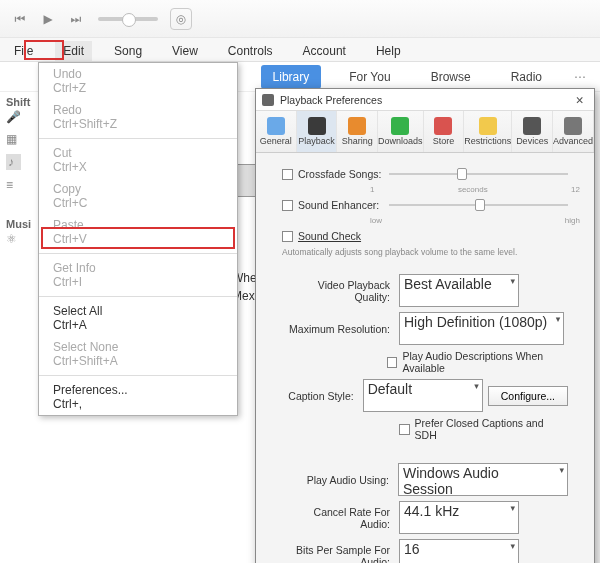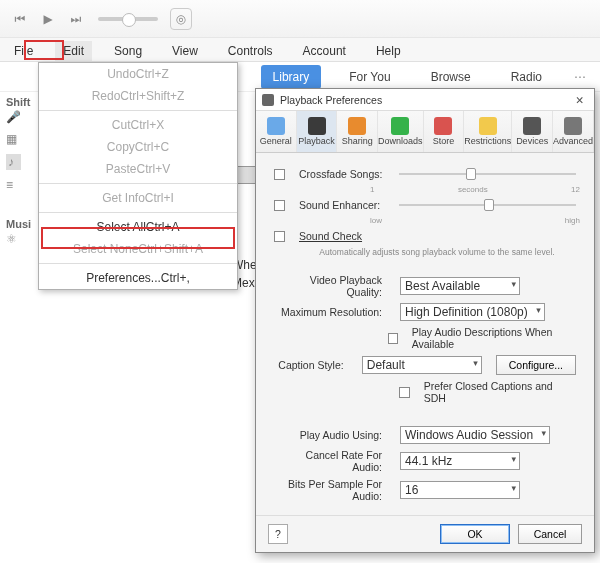--- a/index.html
+++ b/index.html
@@ -25,51 +25,51 @@
 .tab { padding:5px 12px; color:#444;}
 .tab.active { background:#4a90e2; color:#fff; border-radius:3px;}
 
 
 .side-label { position:absolute; left:6px; top:96px; font-size:11px; color:#666; font-weight:600;}
 .side-icons { position:absolute; left:6px; top:110px; display:flex; flex-direction:column; gap:8px; color:#888;}
 .side-music { position:absolute; left:6px; top:218px; font-size:11px; color:#666; font-weight:600;}
 
 
 .dropdown { position:absolute; left:38px; top:62px; width:200px; background:#fff; border:1px solid #b0b0b0; box-shadow:2px 2px 6px rgba(0,0,0,.25); z-index:10;}
-.drop-item { display:flex; justify-content:center; padding:4px 14px; color:#333;}
+.drop-item { display:flex; justify-content:flex-start; padding:4px 14px; color:#333;flex-direction:column;}
 .drop-item.disabled { color:#aaa;}
 .drop-sep { height:1px; background:#ddd; margin:3px 0;}
 .pref-highlight { position:absolute; left:41px; top:227px; width:194px; height:22px; border:2px solid #d93333; pointer-events:none; z-index:11;}
 
 
 .songs { position:absolute; left:200px; top:110px; width:60px; font-size:12px; color:#333; line-height:18px;}
 .songs .row { white-space:nowrap; overflow:hidden;}
 .songs .row.sel { background:#ddd;}
 
 
 .dialog { position:absolute; left:255px; top:88px; width:340px; background:#f4f4f4; border:1px solid #888; box-shadow:3px 3px 10px rgba(0,0,0,.35); z-index:20; font-size:10.5px;}
 .dlg-title { height:22px; background:#fff; display:flex; align-items:center; padding:0 6px; gap:6px; border-bottom:1px solid #ddd;}
 .dlg-title .ic { width:12px;height:12px;background:#666;border-radius:2px;}
 .dlg-title .close { margin-left:auto; color:#555; padding:0 4px;}
 .dlg-tabs { height:42px; background:linear-gradient(#f8f8f8,#eee); display:flex; border-bottom:1px solid #ccc;}
 .dt { flex:1; display:flex; flex-direction:column; align-items:center; justify-content:center; gap:1px; font-size:9px; color:#444; border-right:1px solid #e4e4e4;}
 .dt.active { background:#dde6f0;}
 .dt .ico { width:18px;height:18px;border-radius:3px;}
 .dlg-body { padding:10px 14px 8px; color:#333;}
-.frow { display:flex; align-items:center; margin:5px 4px; gap:14px;}
+.frow { display:flex; align-items:center; margin:5px 12px; gap:5px;}
 .flabel { width:112px; text-align:right; padding-right:4px;}
 .chk { width:11px;height:11px;border:1px solid #888;background:#fff;display:inline-block;}
 .slider { flex:1; height:2px; background:#ccc; position:relative;}
 .slider .thumb { position:absolute; top:-5px; width:10px;height:12px;background:#fff;border:1px solid #999;border-radius:2px;}
 .sliderlabels { display:flex; justify-content:space-between; font-size:8px; color:#999; margin:0 0 4px 100px;}
-.sel { height:18px; border:1px solid #999; background:#fff; padding:1px 16px 1px 4px; position:relative; min-width:120px; font-size:12px; display:inline-flex; align-items:flex-end;}
+.sel { height:33px; border:1px solid #999; background:#fff; padding:1px 16px 1px 4px; position:relative; min-width:120px; font-size:14px; display:inline-flex; align-items:flex-start;}
 .sel::after { content:"▾"; position:absolute; right:3px; top:1px; color:#555; font-size:9px;}
 .btn { height:20px; border:1px solid #999; background:linear-gradient(#fff,#eee); padding:1px 12px; font-size:10.5px;}
 .btn.primary { border-color:#2a6fc9; box-shadow:0 0 0 1px #8bbef5 inset;}
-.hint { font-size:8.5px; color:#888; margin-left:24px;text-align:center;}
+.hint { font-size:8.5px; color:#888; margin-left:12px;}
 .dlg-footer { display:flex; align-items:center; padding:8px 12px; gap:8px; border-top:1px solid #ddd;}
 .qbtn { width:20px;height:20px;border:1px solid #aaa;background:#fff;text-align:center;line-height:18px;}
 .spacer { flex:1;}
 .underline { text-decoration: underline; text-decoration-style: solid;}
 </style>
 </head>
 <body>
 
 <div class="toolbar">
   <span class="tbtn">⏮</span>

